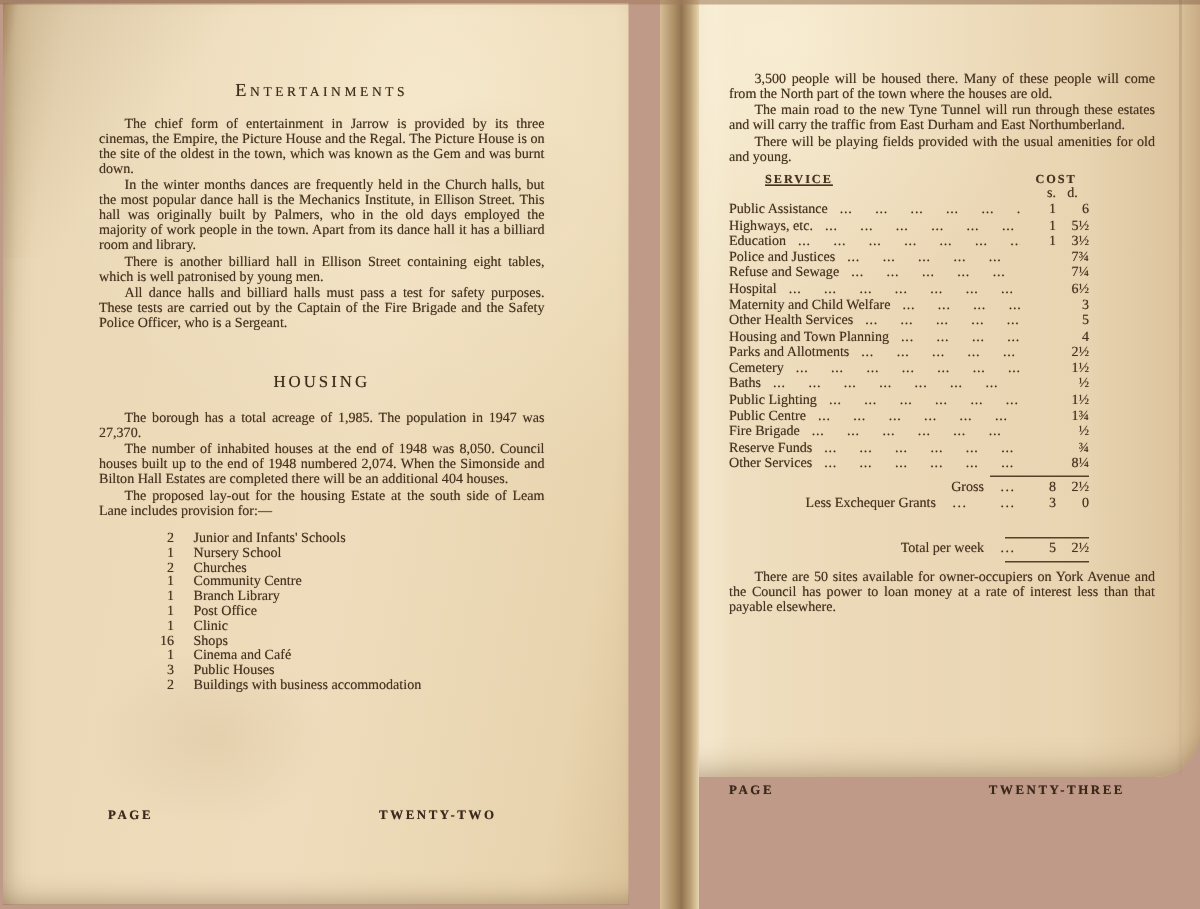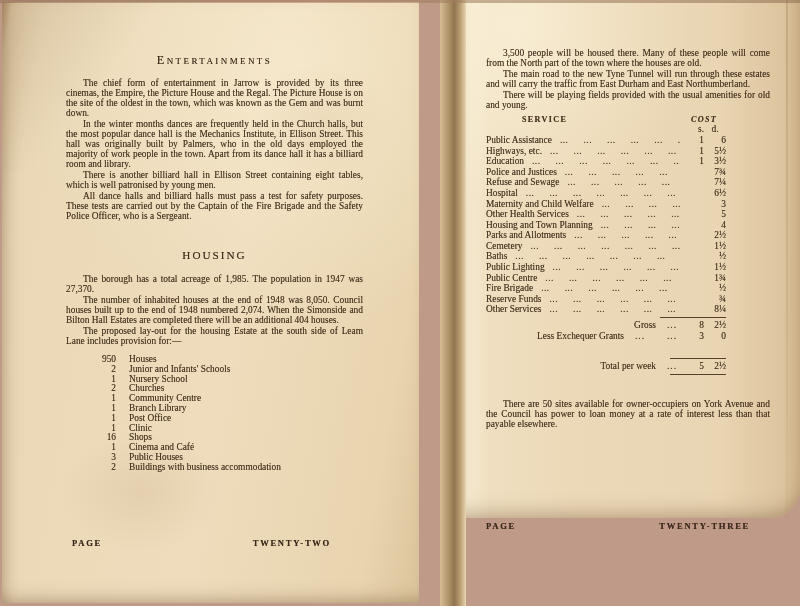--- a/index.html
+++ b/index.html
@@ -60,35 +60,35 @@
   .pfooter-left{left:70px;right:88px;top:536px;}
   .pfooter-right{left:20px;right:50px;top:521px;}
 
   .rates{margin-top:4px;}
   .trow{display:flex;align-items:baseline;line-height:10.6px;padding-right:44px;}
   .tsvc{white-space:nowrap;}
   .leader{flex:1;overflow:hidden;white-space:nowrap;margin:0 8px;letter-spacing:.5px;min-width:14px;}
   .ts{flex:0 0 16px;text-align:right;white-space:nowrap;}
   .td{flex:0 0 22px;text-align:right;white-space:nowrap;}
   .thdr{font-weight:bold;font-size:8.2px;letter-spacing:1.3px;line-height:10.6px;}
-  .svc-hdr{margin-left:36px;}
+  .svc-hdr{margin-left:24px;text-decoration:underline;}
   .spacer{flex:1;}
-  .cost-hdr{flex:0 0 44px;text-align:center;font-style:italic;}
+  .cost-hdr{flex:0 0 44px;text-align:center;}
   .subhdr{line-height:9.8px;}
   .sd-s{flex:0 0 16px;text-align:right;}
   .sd-d{flex:0 0 22px;text-align:center;}
 
   .sumrow{display:flex;justify-content:flex-end;align-items:baseline;
     padding-right:44px;line-height:11px;}
   .sumdots{flex:0 0 32px;text-align:center;letter-spacing:1px;}
   .rule-cost{margin-left:auto;margin-right:44px;width:66px;
     border-top:1px solid #56402b;height:0;margin-top:2px;margin-bottom:2px;}
   .rule-cost.narrow{width:56px;}
   .total-block{margin-top:16px;}
-  .closing{margin-top:24px;}
+  .closing{margin-top:5px;}
 </style>
 </head>
 <body>
 
 <div class="book">
   <div class="corner-pink"></div>
   <div class="top-edge"></div>
 
   <div class="page page-left">
     <div class="fold-tl"></div>
@@ -106,24 +106,20 @@
 
       <span class="heading heading-2">HOUSING</span>
       <div id="housing-paras">
           <p class="para">The borough has a total acreage of 1,985.  The population in 1947 was 27,370.</p>
           <p class="para">The number of inhabited houses at the end of 1948 was 8,050.  Council houses built up to the end of 1948 numbered 2,074.  When the Simonside and Bilton Hall Estates are completed there will be an additional 404 houses.</p>
           <p class="para">The proposed lay-out for the housing Estate at the south side of Leam Lane includes provision for:—</p>
         </div>
 
       <div id="provision-list" class="provision">
           <div class="prow">
-            <span class="pcount">950</span>
-            <span class="pitem">Houses</span>
-          </div>
-          <div class="prow">
             <span class="pcount">2</span>
             <span class="pitem">Junior and Infants' Schools</span>
           </div>
           <div class="prow">
             <span class="pcount">1</span>
             <span class="pitem">Nursery School</span>
           </div>
           <div class="prow">
             <span class="pcount">2</span>
             <span class="pitem">Churches</span>

